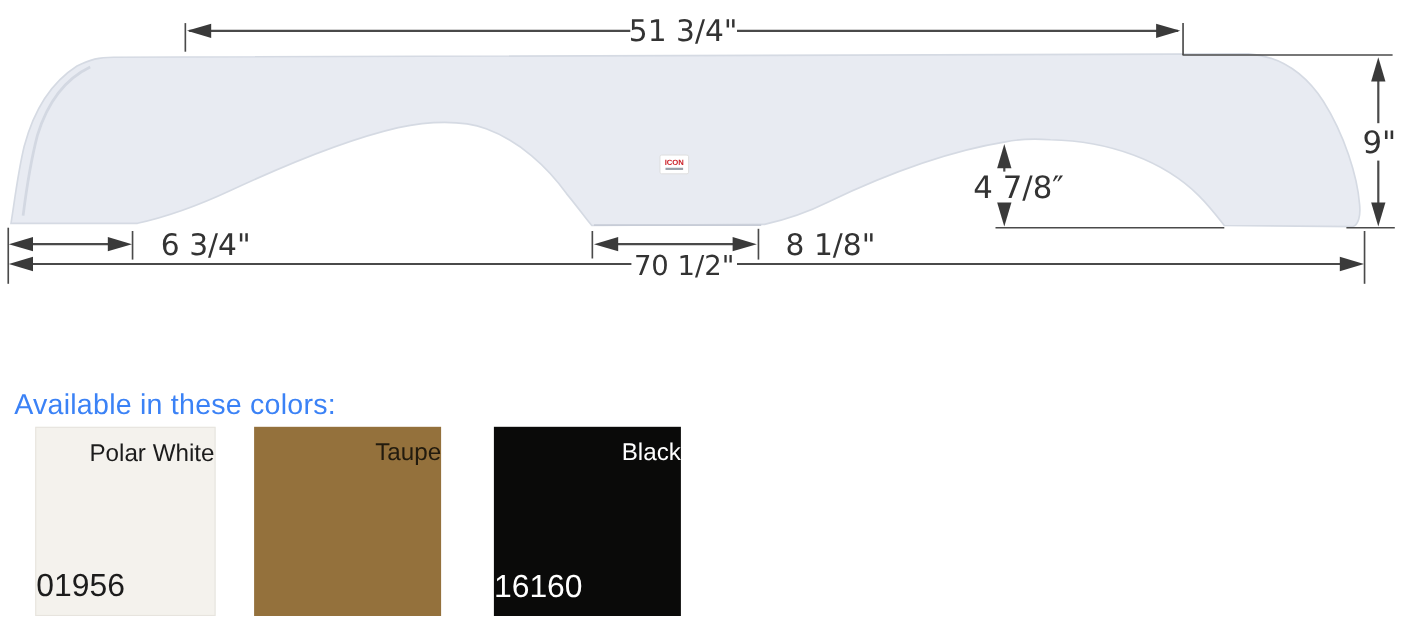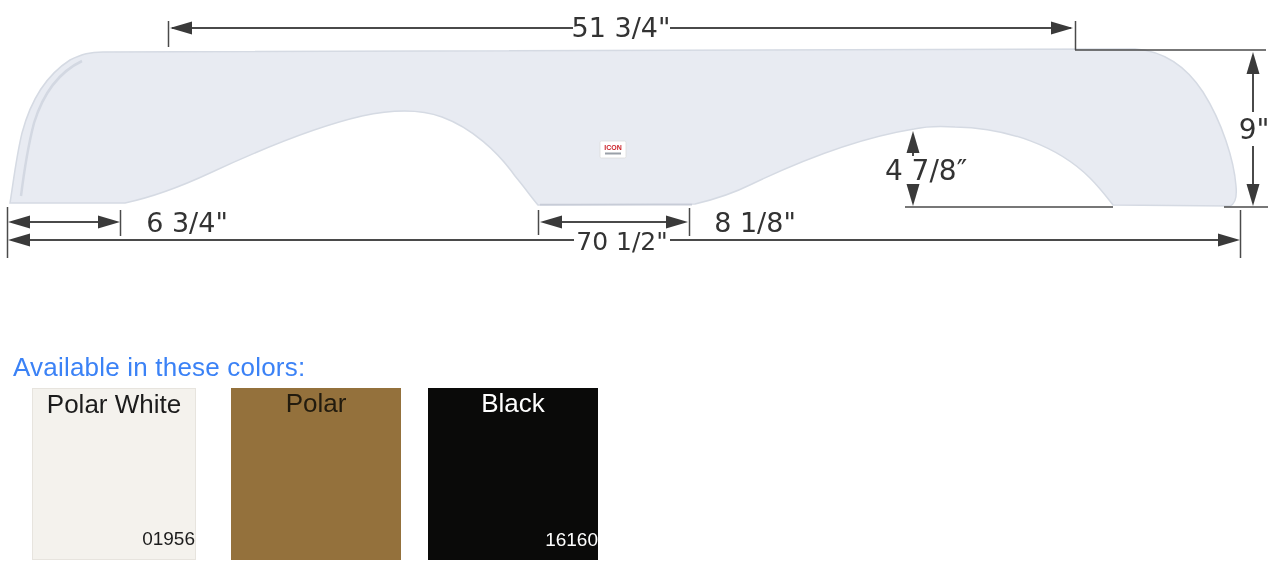--- a/index.html
+++ b/index.html
@@ -15,29 +15,29 @@
   }
   .colors-heading{
     position:absolute;left:13px;top:352px;
     font-size:26px;color:#3b82f6;letter-spacing:0.2px;
   }
   .swatch{
     position:absolute;top:388px;height:172px;
     box-sizing:border-box;
   }
   .swatch .swatch-name{
-    text-align:center;font-size:26px;
+    margin-top:10px;text-align:right;font-size:22px;
   }
   .swatch .swatch-code{
     position:absolute;bottom:9px;left:0;width:100%;
-    text-align:right;font-size:19px;
+    text-align:left;font-size:29px;
   }
   #swatch-0{left:32px;width:164px;border:1px solid #e7e4de;}
   #swatch-1{left:231px;width:170px;}
-  #swatch-2{left:428px;width:170px;}
+  #swatch-2{left:449px;width:170px;}
 </style>
 </head>
 <body>
 
 <div class="diagram-wrap">
 <svg width="1280" height="300" viewBox="0 0 1280 300">
 
   <path d="M 10 203
        C 13 185 16 158 22 133
        C 30 103 45 76 70 60
@@ -128,19 +128,19 @@
 </div>
 
 <div class="colors-heading">Available in these colors:</div>
 
 <div class="swatch" id="swatch-0" style="background: rgb(244, 242, 237);">
   <div class="swatch-name" style="color: rgb(28, 28, 28);">Polar White</div>
   <div class="swatch-code" style="color: rgb(28, 28, 28);">01956</div>
 </div>
 
 <div class="swatch" id="swatch-1" style="background: rgb(148, 113, 60);">
-  <div class="swatch-name" style="color: rgb(34, 27, 14);">Polar</div>
+  <div class="swatch-name" style="color: rgb(34, 27, 14);">Taupe</div>
 </div>
 
 <div class="swatch" id="swatch-2" style="background: rgb(10, 10, 9);">
   <div class="swatch-name" style="color: rgb(255, 255, 255);">Black</div>
   <div class="swatch-code" style="color: rgb(255, 255, 255);">16160</div>
 </div>
 
 </body></html>

